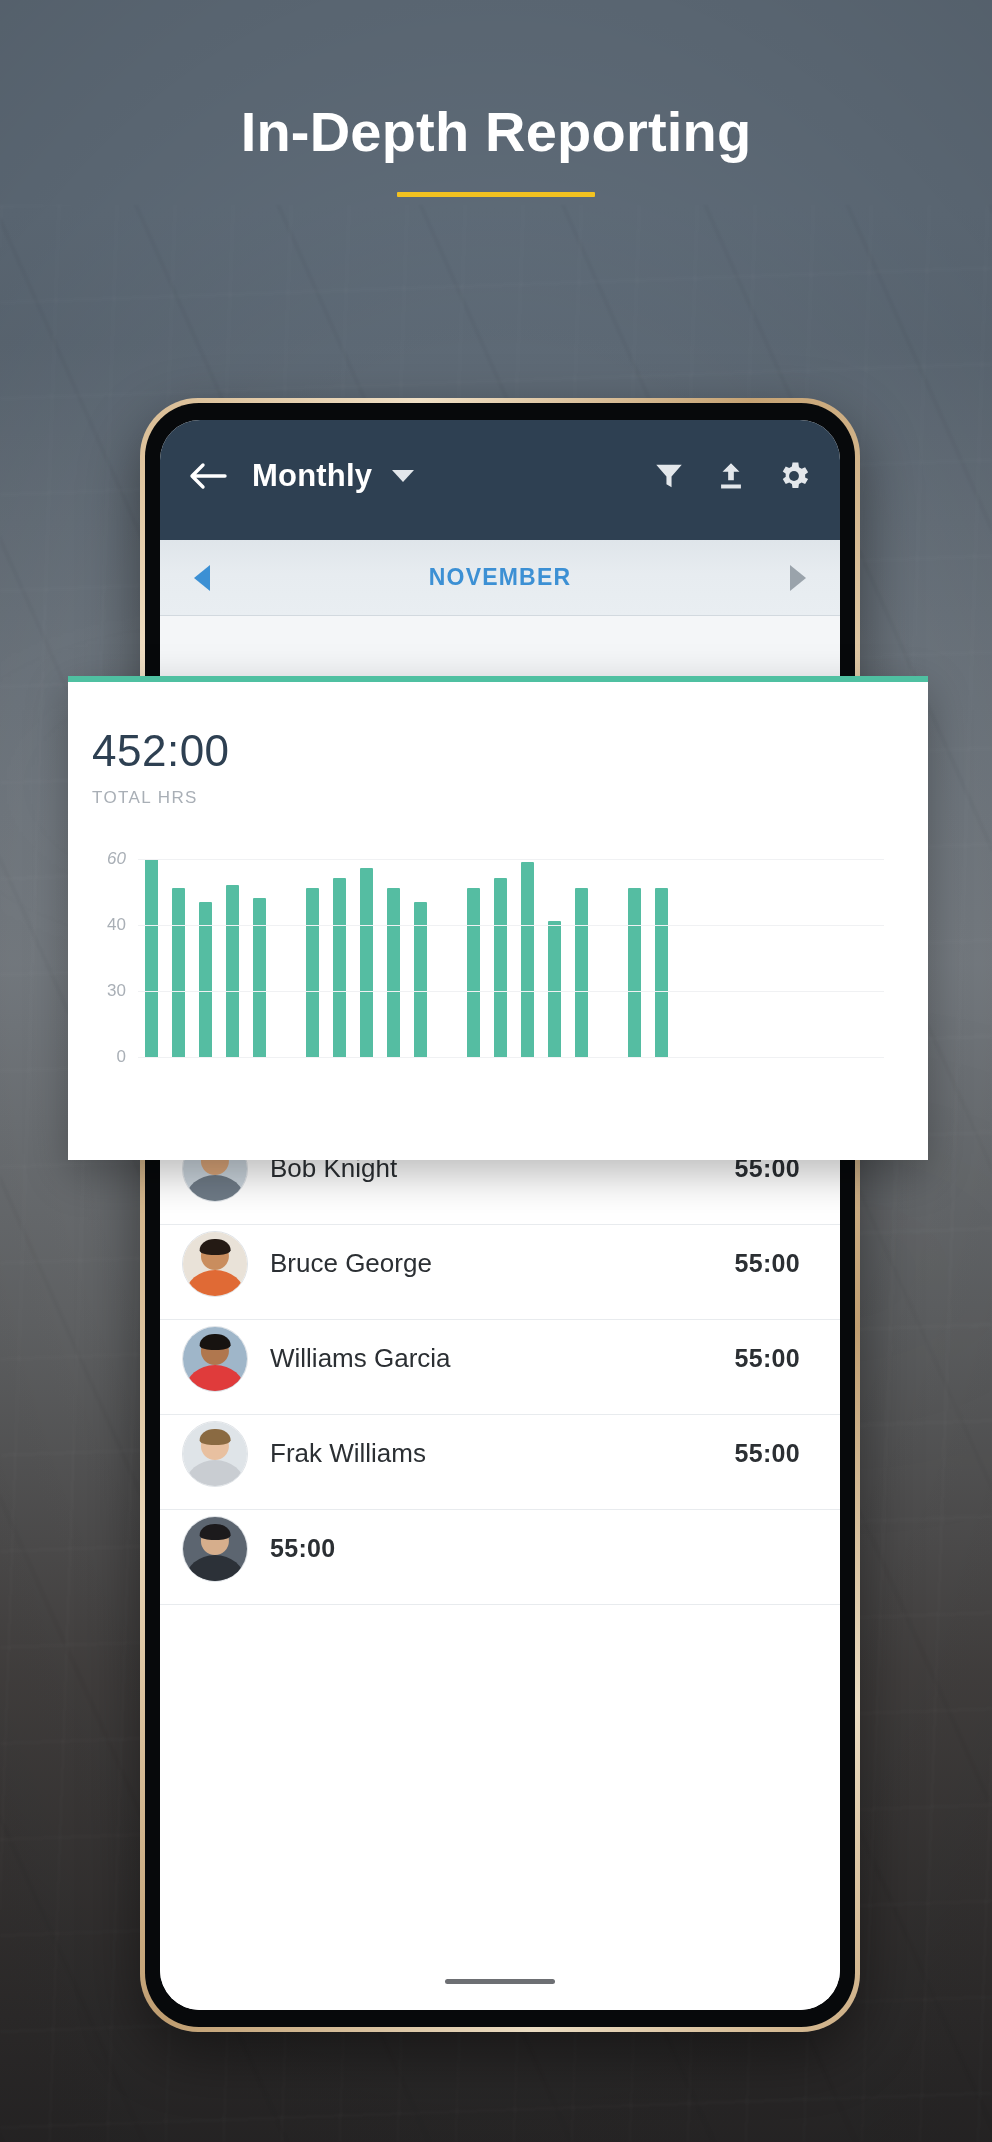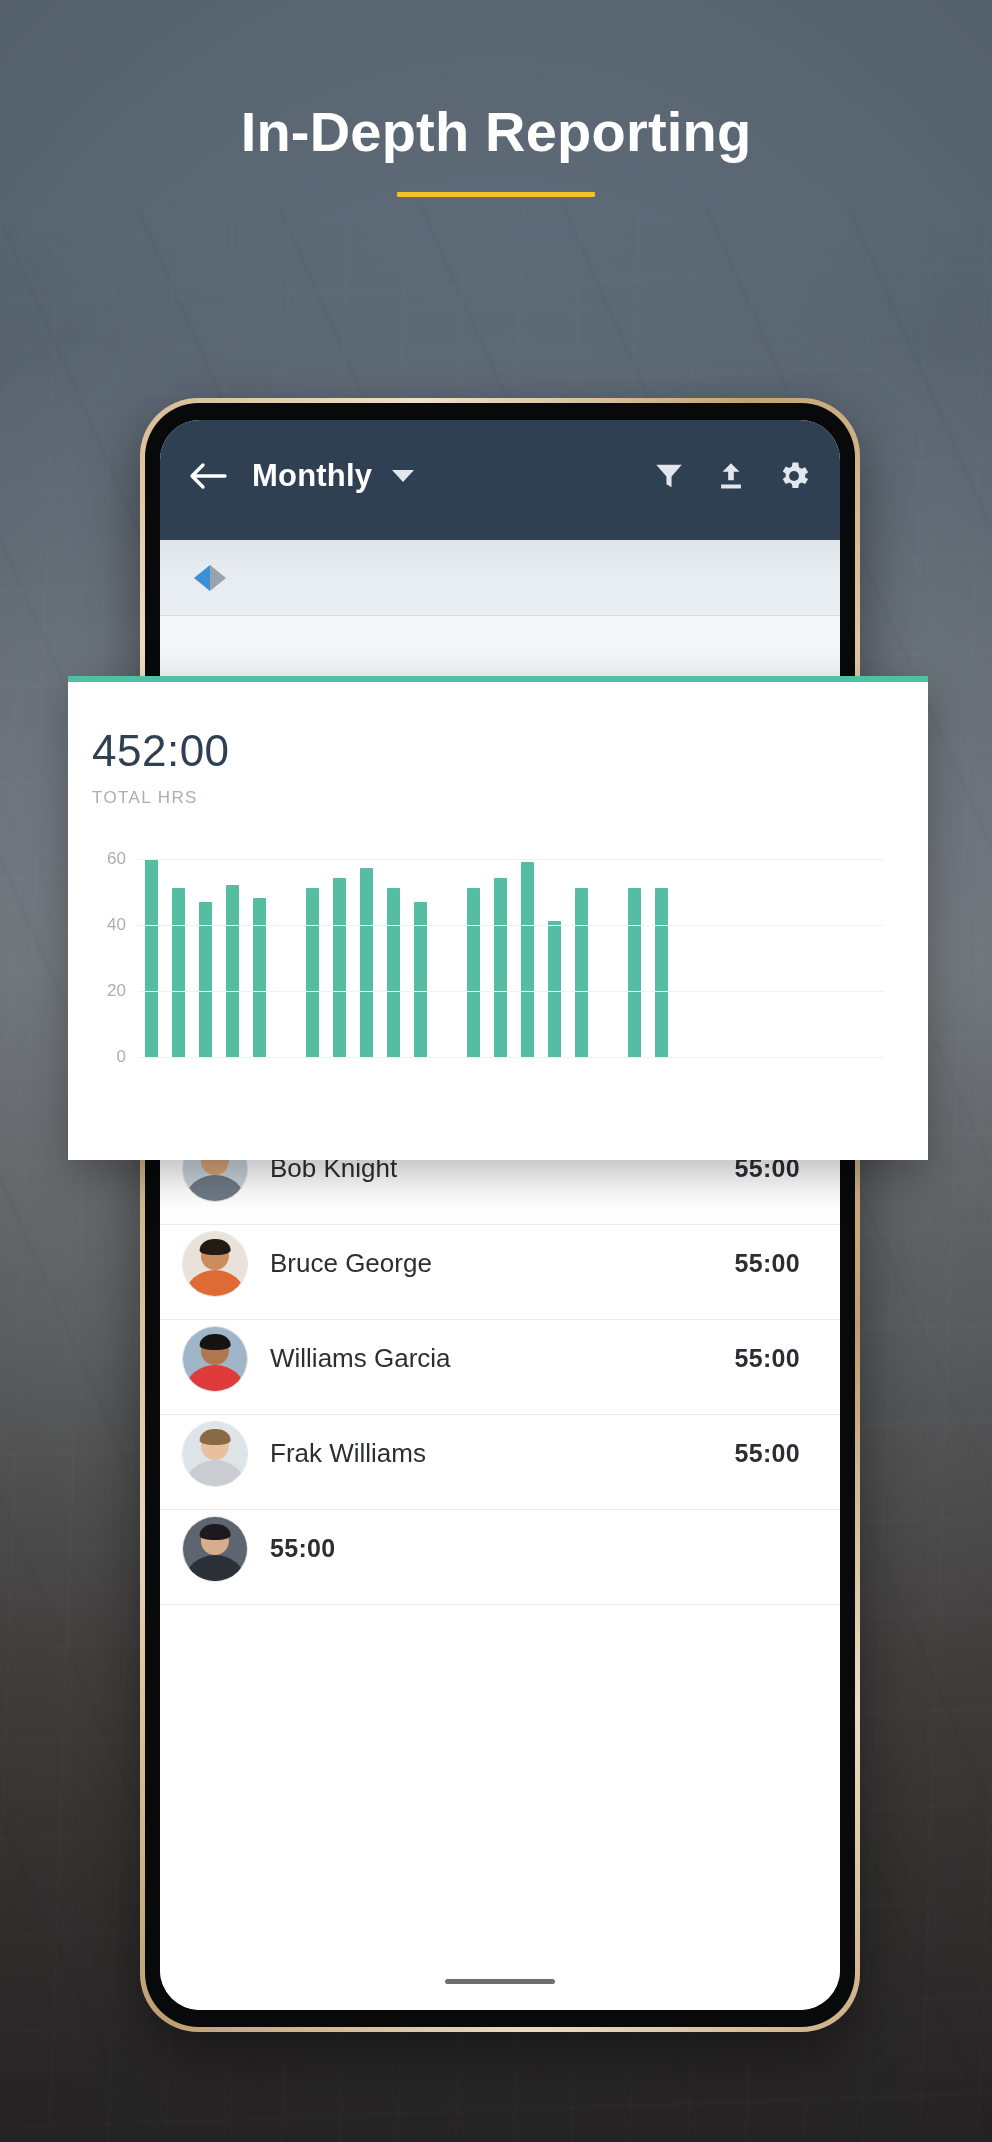--- a/index.html
+++ b/index.html
@@ -322,20 +322,21 @@
             <svg width="36" height="36" viewBox="0 0 24 24" aria-hidden="true">
               <path fill="#e3e7eb" d="M19.4 13a7.6 7.6 0 0 0 0-2l2-1.5-2-3.4-2.3 1a7.6 7.6 0 0 0-1.8-1L14.9 3h-3.9l-.4 2.6a7.6 7.6 0 0 0-1.8 1l-2.3-1-2 3.4 2 1.5a7.6 7.6 0 0 0 0 2l-2 1.5 2 3.4 2.3-1a7.6 7.6 0 0 0 1.8 1l.4 2.6h3.9l.4-2.6a7.6 7.6 0 0 0 1.8-1l2.3 1 2-3.4z"></path>
               <circle cx="12" cy="12" r="3.3" fill="#2e4052"></circle>
             </svg>
           </span>
         </span>
       </div>
 
       <div class="monthbar">
         <span class="arrow-l"></span>
+        <span class="month-label">NOVEMBER</span>
         <span class="arrow-r"></span>
       </div>
 
       <div class="behind"></div>
 
       <div class="tablehead">
         <span class="th">
           <span>EMPLOYEES</span>
           <span class="tri"></span>
         </span>
@@ -403,23 +404,23 @@
   </div>
 </div>
 
 <div class="chartcard">
   <div class="chartcard-box">
     <div class="total-val">452:00</div>
     <div class="total-lbl">TOTAL HRS</div>
     <div class="chart">
       <div class="ylabels" id="ylabels">
           <span style="top: 100%;">0</span>
-          <span style="top: 69.2308%;">20</span>
+          <span style="top: 69.2308%;">30</span>
           <span style="top: 38.4615%;">40</span>
-          <span style="top: 7.69231%;">60</span>
+          <span style="top: 7.69231%; font-style: italic;">60</span>
         </div>
       <div class="plot" id="plot">
         <div class="bars" id="bars">
             <div class="bgroup">
               <div class="bslot">
                 <div class="bar" style="height: 92.3077%; background: rgb(85, 189, 162);"></div>
               </div>
               <div class="bslot">
                 <div class="bar" style="height: 78.4615%; background: rgb(85, 189, 162);"></div>
               </div>

